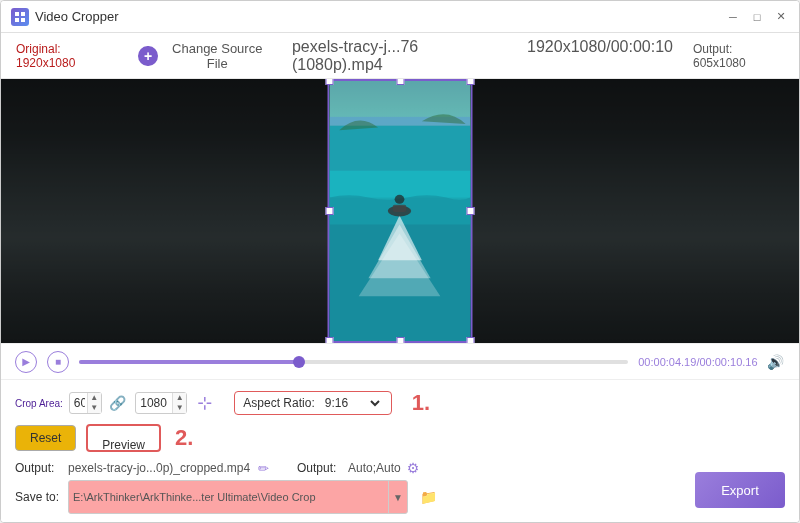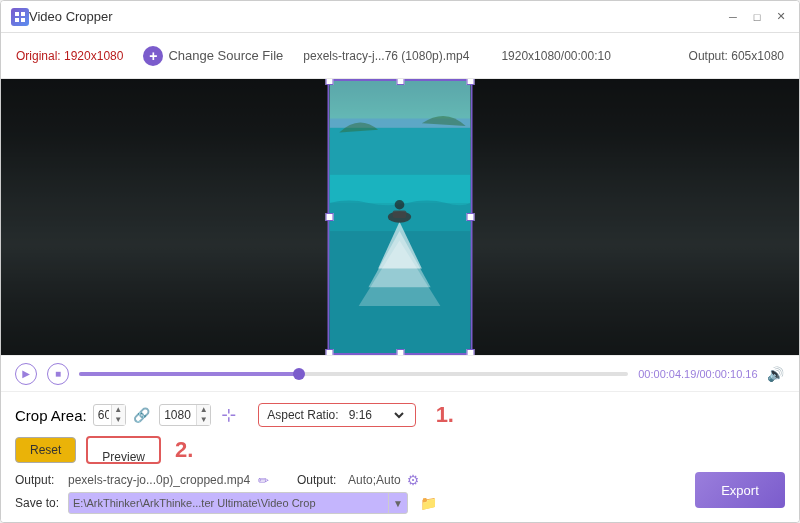--- a/index.html
+++ b/index.html
@@ -29,20 +29,21 @@
       height: 32px;
       display: flex;
       align-items: center;
       padding: 0 10px;
       border-bottom: 1px solid #e0e0e0;
       flex-shrink: 0;
     }
     .title-bar-left {
       display: flex;
       align-items: center;
+      gap: 6px;
     }
     .app-icon {
       width: 18px;
       height: 18px;
       background: linear-gradient(135deg, #7b5ccc, #5b8ef0);
       border-radius: 3px;
       display: flex;
       align-items: center;
       justify-content: center;
     }
@@ -103,21 +104,21 @@
       border-radius: 50%;
       display: flex;
       align-items: center;
       justify-content: center;
       color: white;
       font-size: 14px;
       font-weight: bold;
       line-height: 1;
     }
     .file-info {
-      font-size: 12px;
+      font-size: 16px;
       color: #555;
       display: flex;
       gap: 32px;
     }
     .output-info {
       margin-left: auto;
       font-size: 12px;
       color: #555;
     }
 
@@ -286,22 +287,22 @@
       gap: 12px;
       margin-bottom: 8px;
     }
 
     .crop-area-group {
       display: flex;
       align-items: center;
       gap: 6px;
     }
     .crop-label {
-      font-size: 15px;
-      color: #000000;
+      font-size: 10px;
+      color: #4c1d95;
     }
     .number-input {
       width: 52px;
       height: 22px;
       border: 1px solid #ccc;
       border-radius: 3px;
       text-align: center;
       font-size: 12px;
       padding: 0 16px 0 4px;
       position: relative;
@@ -464,22 +465,22 @@
     .save-label {
       font-size: 12px;
       color: #333;
       min-width: 45px;
     }
     .save-path {
       display: flex;
       align-items: center;
       border: 1px solid #ccc;
       border-radius: 3px;
-      background: #c4b5fd;
-      height: 22px;
+      background: #fca5a5;
+      height: 34px;
       flex: 1;
       max-width: 340px;
     }
     .save-path-text {
       font-size: 11px;
       color: #555;
       flex: 1;
       padding: 0 4px;
       white-space: nowrap;
       overflow: hidden;

